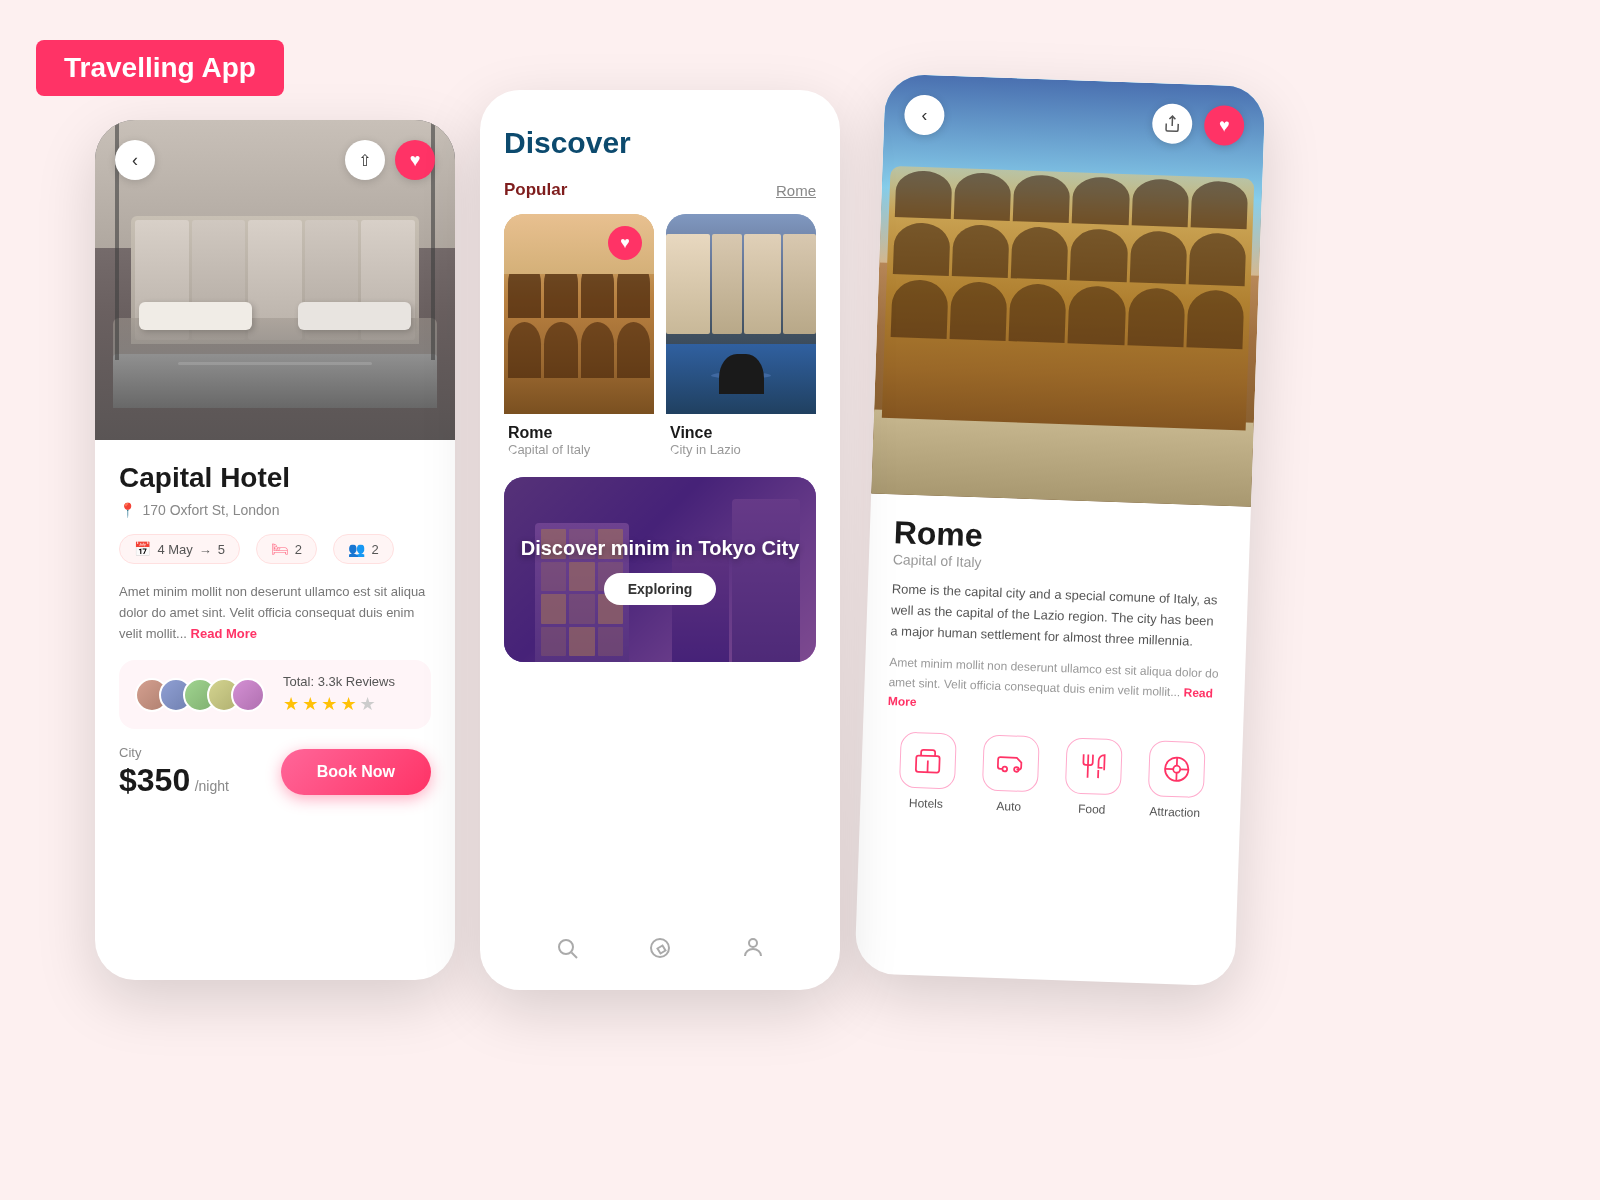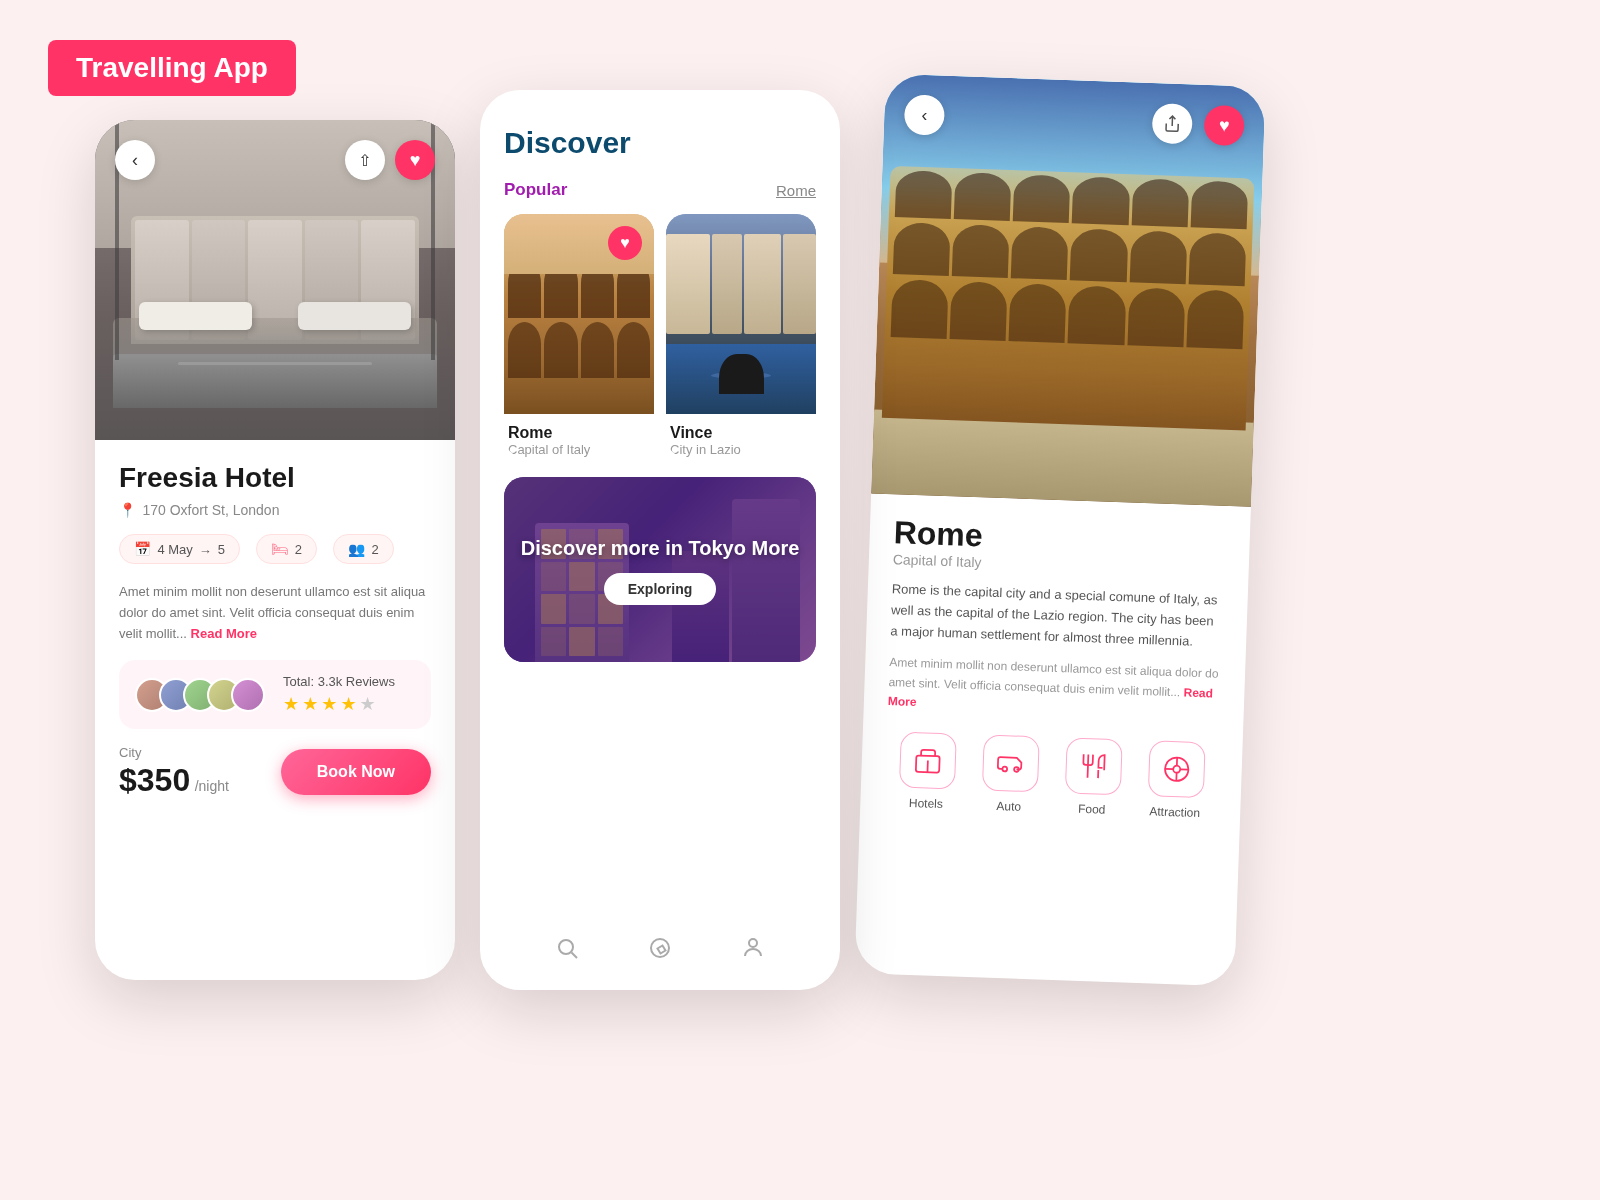--- a/index.html
+++ b/index.html
@@ -9,21 +9,21 @@
       background: #fdf0f0;
       font-family: -apple-system, BlinkMacSystemFont, 'Segoe UI', sans-serif;
       overflow: hidden;
       position: relative;
     }
 
     
     .app-label {
       position: absolute;
       top: 40px;
-      left: 48px;
+      left: 36px;
       background: #ff3366;
       color: white;
       font-size: 28px;
       font-weight: 700;
       padding: 12px 28px;
       border-radius: 8px;
       z-index: 100;
       text-align: center;
     }
 
@@ -181,21 +181,21 @@
       font-size: 30px;
       font-weight: 700;
       color: #0c4a6e;
       margin-top: 6px;
     }
     .popular-row {
       display: flex; align-items: center; justify-content: space-between;
       padding: 0 24px;
       margin-bottom: 14px;
     }
-    .popular-label { font-size: 17px; font-weight: 700; color: #a21caf; }
+    .popular-label { font-size: 17px; font-weight: 700; color: #7f1d1d; }
     .more-link { font-size: 15px; color: #888; text-decoration: underline; cursor: pointer; }
     .popular-cards {
       display: flex; gap: 12px;
       padding: 0 24px;
       margin-bottom: 20px;
     }
     .pop-card {
       flex: 1;
       border-radius: 20px;
       overflow: hidden;
@@ -405,21 +405,21 @@
     </div>
 
     <div style="position:absolute;top:0;left:20px;width:4px;height:75%;background:#404040;opacity:0.6"></div>
     <div style="position:absolute;top:0;right:20px;width:4px;height:75%;background:#404040;opacity:0.6"></div>
 
     <div class="card1-back-btn">‹</div>
     <div class="card1-share-btn">⇧</div>
     <div class="card1-heart-btn">♥</div>
   </div>
   <div class="card1-content">
-    <div class="hotel-name">Freesia Hotel</div>
+    <div class="hotel-name">Capital Hotel</div>
     <div class="hotel-location">
       <span class="location-icon">📍</span>
       <span>170 Oxfort St, London</span>
     </div>
     <div class="hotel-meta">
       <div class="meta-pill">
         <span class="icon">📅</span>
         <span>4 May</span>
         <span> →</span>
         <span>5</span>
@@ -549,21 +549,21 @@
         <div style="background:rgba(255,200,100,0.3);border-radius:1px"></div>
         <div style="background:rgba(255,200,100,0.6);border-radius:1px"></div>
         <div style="background:rgba(255,200,100,0.3);border-radius:1px"></div>
         <div style="background:rgba(255,200,100,0.6);border-radius:1px"></div>
         <div style="background:rgba(255,200,100,0.3);border-radius:1px"></div>
       </div>
     </div>
     <div style="position:absolute;bottom:0;right:5%;width:22%;height:88%;background:linear-gradient(180deg,#9060c0 0%,#6040a0 100%);border-radius:4px 4px 0 0"></div>
     <div style="position:absolute;bottom:0;right:28%;width:18%;height:60%;background:linear-gradient(180deg,#8050b0 0%,#5030a0 100%);border-radius:4px 4px 0 0"></div>
     <div class="tokyo-overlay">
-      <div class="tokyo-text">Discover more in Tokyo More</div>
+      <div class="tokyo-text">Discover minim in Tokyo City</div>
       <button class="exploring-btn">Exploring</button>
     </div>
   </div>
   <div class="card2-nav">
     <span class="nav-icon">
       <svg width="24" height="24" fill="none" stroke="#aaa" stroke-width="2" viewBox="0 0 24 24">
         <circle cx="11" cy="11" r="7"></circle>
           <line x1="16.5" y1="16.5" x2="22" y2="22"></line>
       </svg>
     </span>

